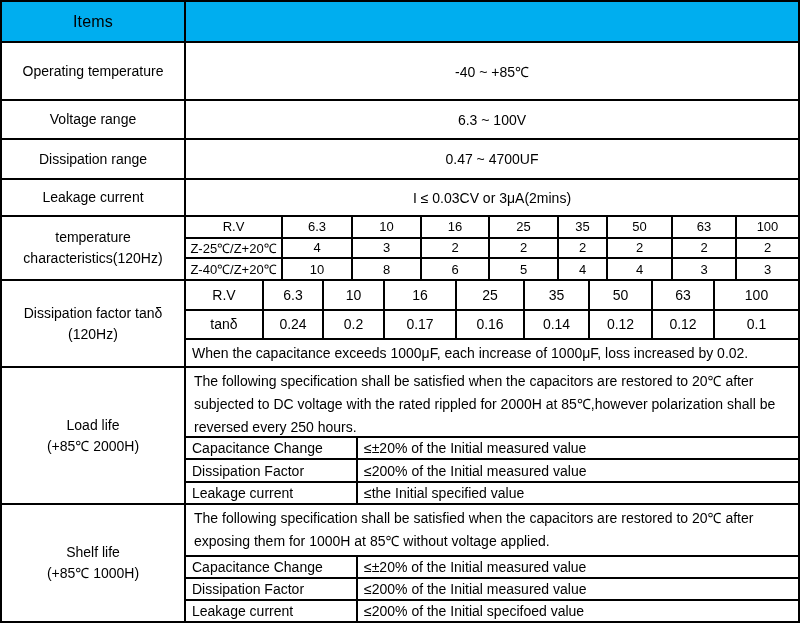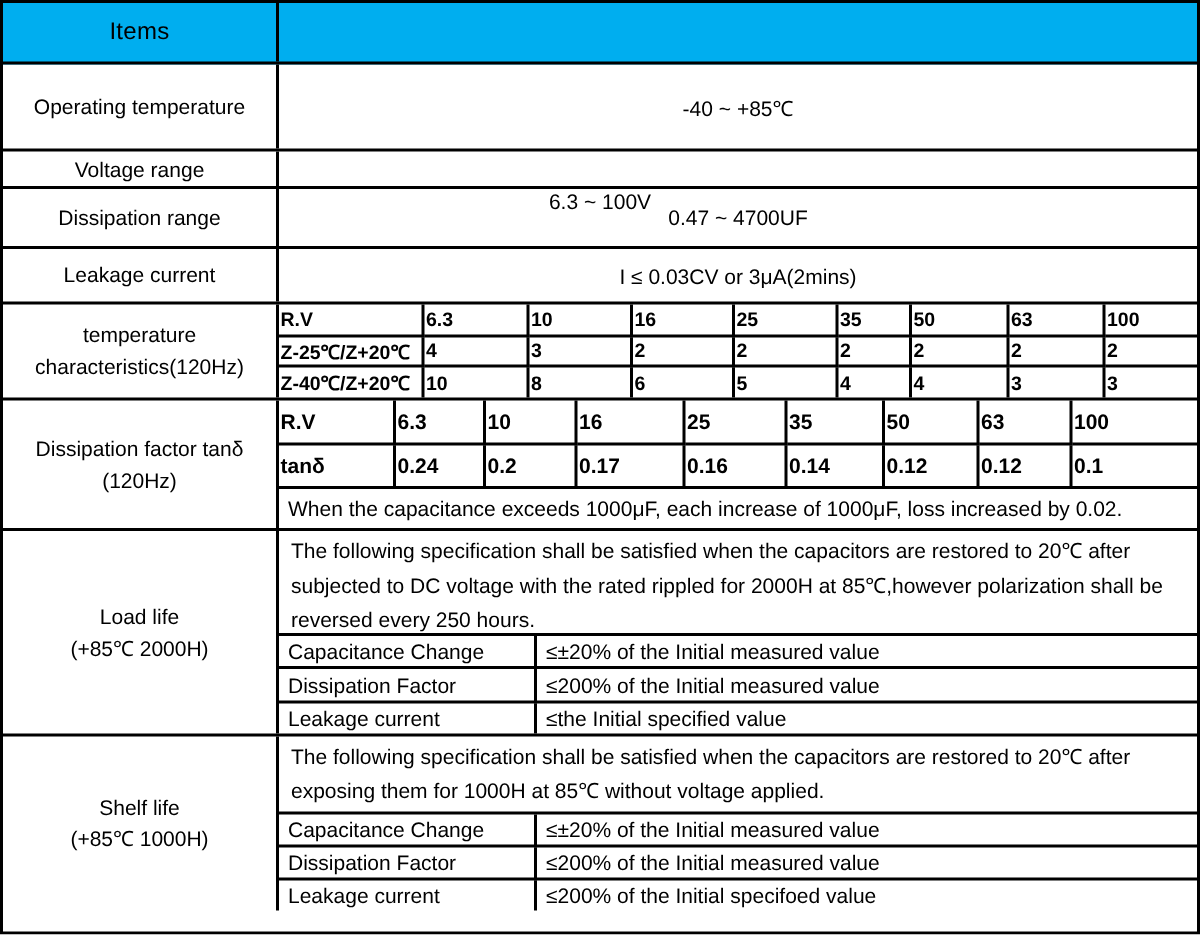--- a/index.html
+++ b/index.html
@@ -47,27 +47,26 @@
     letter-spacing:0.2px;
   }
   table.sub {
     width:100%;
     border-collapse:collapse;
     border:2px hidden;
     table-layout:fixed;
   }
   table.sub td {
     border:2px solid #000;
-    text-align:left;
+    text-align:center;
     vertical-align:middle;
     font-size:13px;
     padding:0 1px;
     overflow:hidden;
     white-space:nowrap;
-    font-weight:bold;
   }
   table.sub.diss td { font-size:14px; }
   .t-temp { height:100%; }
   .t-temp td { height:20px; }
   .t-diss { height:57px; }
   .note-line {
     flex:1;
     border-top:2px solid #000;
     display:flex; align-items:center;
     padding-left:6px;
@@ -92,21 +91,21 @@
   }
   table.spec td {
     border:2px solid #000;
     font-size:14px;
     padding-left:6px;
     vertical-align:middle;
     white-space:nowrap;
     overflow:hidden;
   }
   .h-optemp { height:58px; }
-  .h-volt { height:25px;flex-direction:column; }
+  .h-volt { height:39px; }
   .h-cap { height:40px; }
   .h-leak { height:37px; }
   .h-temp { height:64px; }
   .h-diss { height:87px; }
   .h-load { height:137px; }
   .h-shelf { height:116px; }
 </style>
 </head>
 <body>
 

